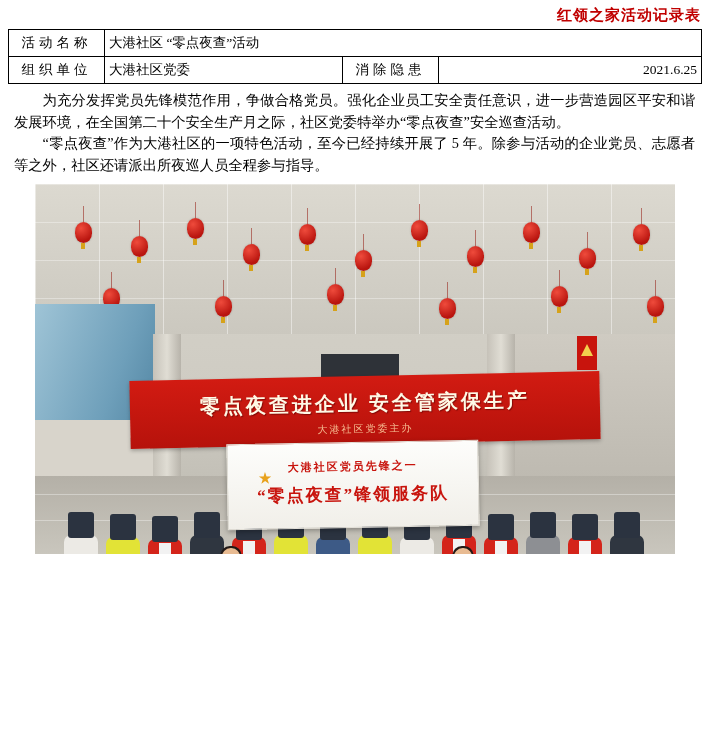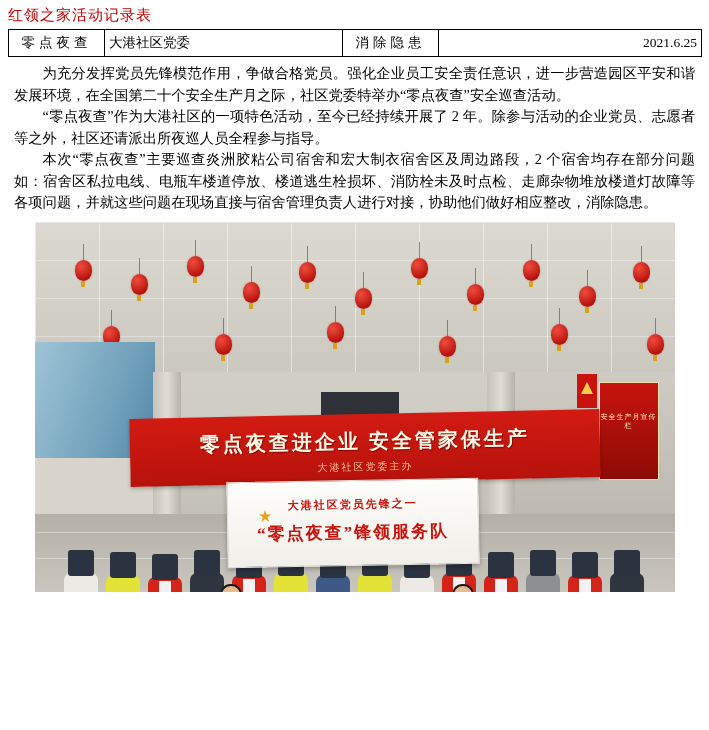--- a/index.html
+++ b/index.html
@@ -15,23 +15,23 @@
     overflow: hidden;
   }
   .page {
     width: 709px;
     height: 730px;
     position: relative;
     box-sizing: border-box;
     padding: 4px 8px 0 8px;
   }
   .doc-title {
-    text-align: left;
+    text-align: right;
     color: #c00000;
-    font-weight: normal;
+    font-weight: bold;
     font-size: 15px;
     letter-spacing: 1px;
     margin: 2px 0 4px 0;
     font-family: "Liberation Serif", "DejaVu Serif", serif;
   }
   table.info {
     width: 693px;
     border-collapse: collapse;
     table-layout: fixed;
     margin: 0 auto;
@@ -321,32 +321,35 @@
 
   <table class="info">
     <colgroup>
       <col style="width:96px">
       <col style="width:238px">
       <col style="width:96px">
       <col style="width:263px">
     </colgroup>
     <tbody>
       <tr>
-        <td class="label">零点夜查</td>
+        <td class="label">活动名称</td>
+        <td class="value-left" colspan="3">大港社区 “零点夜查”活动</td>
+      </tr>
+      <tr>
+        <td class="label">组织单位</td>
         <td class="value-left">大港社区党委</td>
         <td class="label">消除隐患</td>
         <td class="value-center">2021.6.25</td>
       </tr>
     </tbody>
   </table>
 
   <div class="body-text">
     <p>为充分发挥党员先锋模范作用，争做合格党员。强化企业员工安全责任意识，进一步营造园区平安和谐发展环境，在全国第二十个安全生产月之际，社区党委特举办“零点夜查”安全巡查活动。</p>
-    <p>“零点夜查”作为大港社区的一项特色活动，至今已经持续开展了 2 年。除参与活动的企业党员、志愿者等之外，社区还请派出所夜巡人员全程参与指导。</p>
-    <p>本次“零点夜查”主要巡查炎洲胶粘公司宿舍和宏大制衣宿舍区及周边路段，2 个宿舍均存在部分问题如：宿舍区私拉电线、电瓶车楼道停放、楼道逃生栓损坏、消防栓未及时点检、走廊杂物堆放楼道灯故障等各项问题，并就这些问题在现场直接与宿舍管理负责人进行对接，协助他们做好相应整改，消除隐患。</p>
+    <p>“零点夜查”作为大港社区的一项特色活动，至今已经持续开展了 5 年。除参与活动的企业党员、志愿者等之外，社区还请派出所夜巡人员全程参与指导。</p>
   </div>
 
   <div class="photo-wrap">
     <div class="photo">
       <div class="ceiling"></div>
       <div class="ceiling-grid"></div>
 
       <div class="lantern" style="left:40px;  top:38px;"></div>
       <div class="lantern" style="left:96px;  top:52px;"></div>
       <div class="lantern" style="left:152px; top:34px;"></div>
@@ -366,23 +369,20 @@
       <div class="lantern" style="left:612px; top:112px;"></div>
 
       <div class="wall-left"></div>
       <div class="wall-left2"></div>
       <div class="wall-right"></div>
       <div class="pillar" style="left:118px;"></div>
       <div class="pillar" style="left:452px;"></div>
       <div class="door-dark"></div>
 
       <div class="small-flag"></div>
-      <div class="poster">
-        <div class="pt">安全生产月宣传栏</div>
-      </div>
 
       <div class="banner-red">
         <div class="bt">零点夜查进企业   安全管家保生产</div>
         <div class="bt2">大港社区党委主办</div>
       </div>
 
       <div class="floor">
         <div class="floor-line" style="top:18px;"></div>
         <div class="floor-line" style="top:44px;"></div>
       </div>

